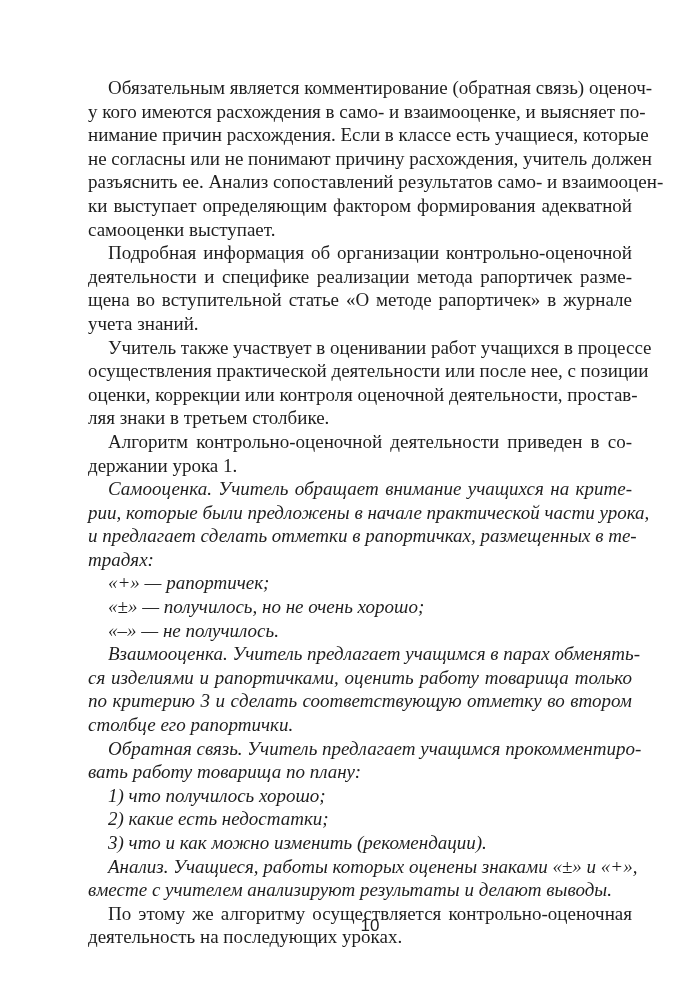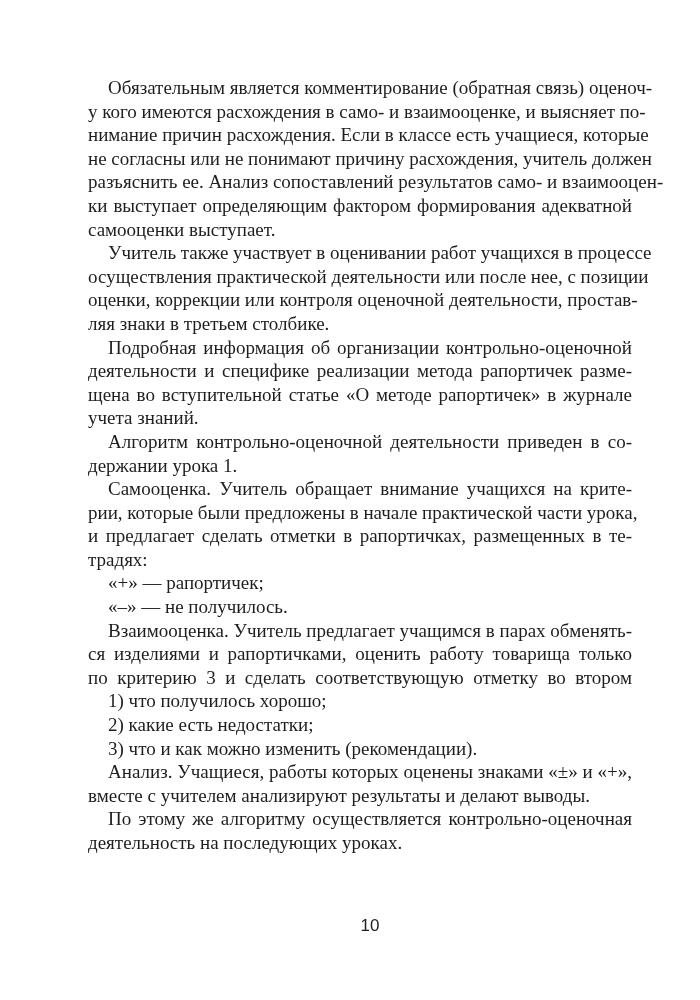--- a/index.html
+++ b/index.html
@@ -5,21 +5,21 @@
   html, body { margin: 0; padding: 0; background: #ffffff; }
   body { width: 700px; height: 1000px; position: relative; overflow: hidden; }
   .page {
     position: absolute; left: 88px; top: 76px; width: 544px;
     font-family: "Liberation Serif", "DejaVu Serif", serif;
     font-size: 19px; line-height: 23.6px; color: #1e1e1e;
   }
   .line { display: block; white-space: nowrap; text-align: justify; text-align-last: justify; height: 23.6px; }
   .line.last { text-align-last: left; }
   .line.indent { padding-left: 20px; }
-  .it { }
+  .it { font-style: italic; }
   .page-number {
     position: absolute; left: 0; width: 740px; top: 916px; text-align: center;
     font-family: "Liberation Sans", "DejaVu Sans", sans-serif; font-size: 17px; color: #1e1e1e;
   }
 </style>
 </head>
 <body>
 
 <div class="page">
 
@@ -27,56 +27,62 @@
     <span class="line indent">Обязательным является комментирование (обратная связь) оценоч-</span>
     <span class="line">у кого имеются расхождения в само- и взаимооценке, и выясняет по-</span>
     <span class="line">нимание причин расхождения. Если в классе есть учащиеся, которые</span>
     <span class="line">не согласны или не понимают причину расхождения, учитель должен</span>
     <span class="line">разъяснить ее. Анализ сопоставлений результатов само- и взаимооцен-</span>
     <span class="line">ки выступает определяющим фактором формирования адекватной</span>
     <span class="line last">самооценки выступает.</span>
   </div>
 
   <div>
+    <span class="line indent">Подробная информация об организации контрольно-оценочной</span>
+    <span class="line">деятельности и специфике реализации метода рапортичек разме-</span>
+    <span class="line">щена во вступительной статье «О методе рапортичек» в журнале</span>
+    <span class="line last">учета знаний.</span>
+  </div>
+
+  <div>
     <span class="line indent">Учитель также участвует в оценивании работ учащихся в процессе</span>
     <span class="line">осуществления практической деятельности или после нее, с позиции</span>
     <span class="line">оценки, коррекции или контроля оценочной деятельности, простав-</span>
     <span class="line last">ляя знаки в третьем столбике.</span>
-  </div>
-
-  <div>
-    <span class="line indent">Подробная информация об организации контрольно-оценочной</span>
-    <span class="line">деятельности и специфике реализации метода рапортичек разме-</span>
-    <span class="line">щена во вступительной статье «О методе рапортичек» в журнале</span>
-    <span class="line last">учета знаний.</span>
   </div>
 
   <div>
     <span class="line indent">Алгоритм контрольно-оценочной деятельности приведен в со-</span>
     <span class="line last">держании урока 1.</span>
   </div>
 
   <div class="it">
     <span class="line indent">Самооценка. Учитель обращает внимание учащихся на крите-</span>
     <span class="line">рии, которые были предложены в начале практической части урока,</span>
     <span class="line">и предлагает сделать отметки в рапортичках, размещенных в те-</span>
     <span class="line last">традях:</span>
   </div>
 
   <div class="it">
     <span class="line indent last">«+» — рапортичек;</span>
+    <span class="line indent last">«±» — получилось, но не очень хорошо;</span>
     <span class="line indent last">«–» — не получилось.</span>
   </div>
 
   <div class="it">
     <span class="line indent">Взаимооценка. Учитель предлагает учащимся в парах обменять-</span>
     <span class="line">ся изделиями и рапортичками, оценить работу товарища только</span>
     <span class="line">по критерию 3 и сделать соответствующую отметку во втором</span>
+    <span class="line last">столбце его рапортички.</span>
   </div>
 
+  <div class="it">
+    <span class="line indent">Обратная связь. Учитель предлагает учащимся прокомментиро-</span>
+    <span class="line last">вать работу товарища по плану:</span>
+  </div>
 
   <div class="it">
     <span class="line indent last">1) что получилось хорошо;</span>
     <span class="line indent last">2) какие есть недостатки;</span>
     <span class="line indent last">3) что и как можно изменить (рекомендации).</span>
   </div>
 
   <div class="it">
     <span class="line indent">Анализ. Учащиеся, работы которых оценены знаками «±» и «+»,</span>
     <span class="line last">вместе с учителем анализируют результаты и делают выводы.</span>

